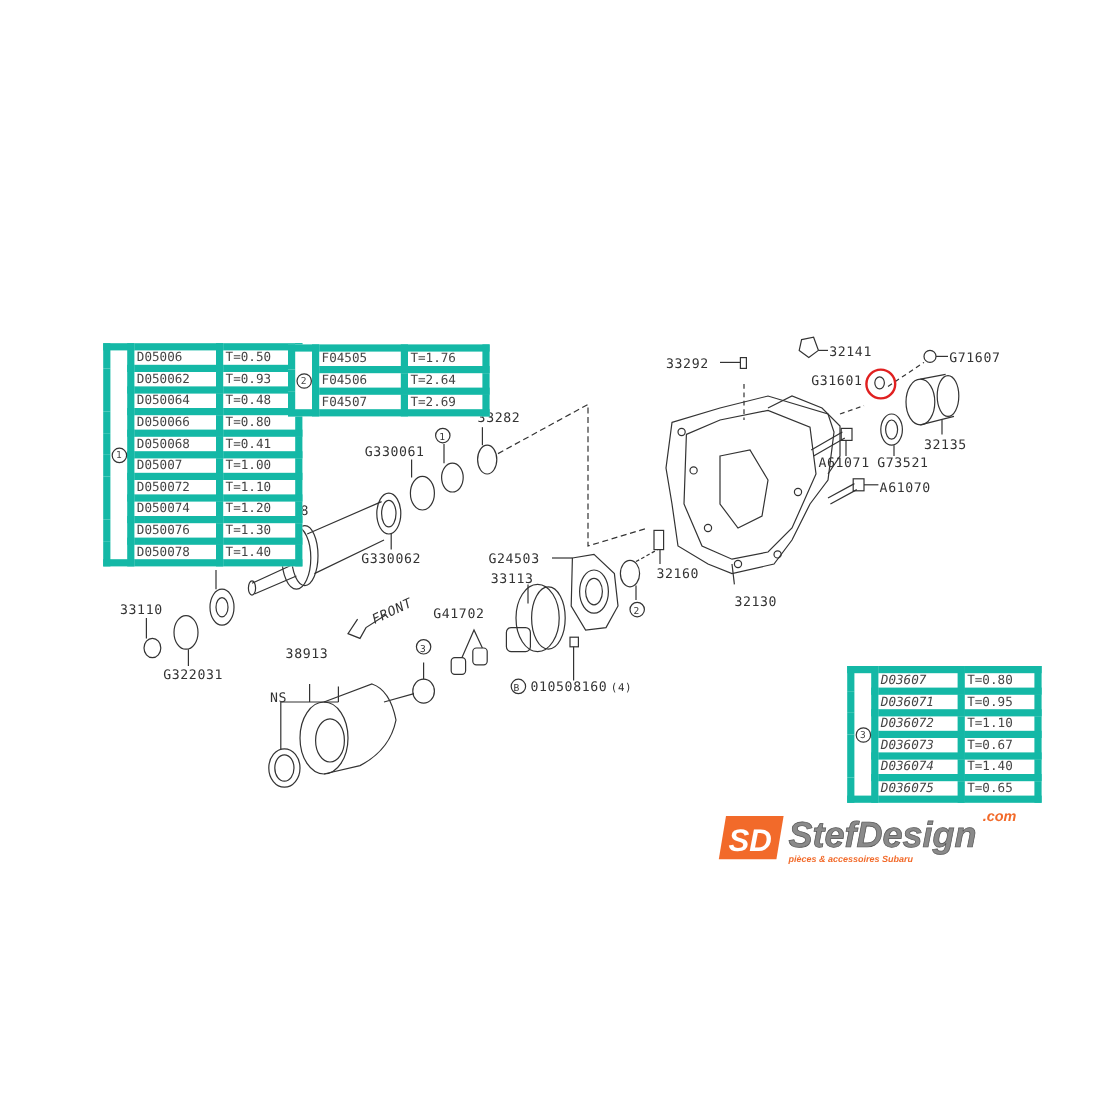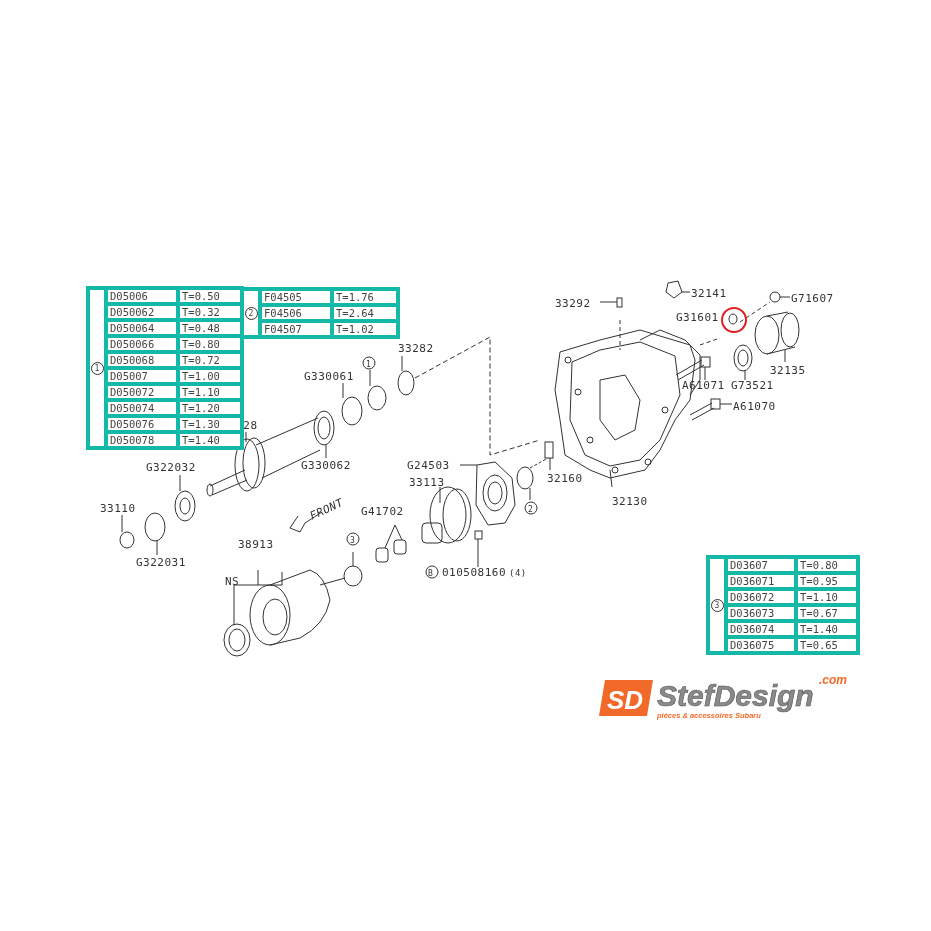--- a/index.html
+++ b/index.html
@@ -1,28 +1,28 @@
 <!DOCTYPE html>
 <html><head>
 <meta charset="utf-8">
 <style>
   html, body { margin:0; padding:0; background:#ffffff; }
   body { width:931px; height:931px; position:relative; overflow:hidden; font-family:"DejaVu Sans Mono", monospace; }
   #diagram { position:absolute; left:0; top:0; width:931px; height:931px; }
   .lbl { font-family:"DejaVu Sans Mono", monospace; font-size:11px; fill:#333; letter-spacing:0.5px; }
   .tbl { position:absolute; border-collapse:collapse; font-family:"DejaVu Sans Mono", monospace; font-size:10.5px; color:#444; background:#fff; }
-  .tbl td { border:4px solid #14b8a6; padding:0 2px; height:12px; line-height:12px; white-space:nowrap; }
+  .tbl td { border:6px solid #14b8a6; padding:0 2px; height:12px; line-height:12px; white-space:nowrap; }
   .tbl td.circ { text-align:center; width:14px; padding:0; }
   .circle-num { display:inline-block; width:11px; height:11px; border:1px solid #333; border-radius:50%; font-size:8px; line-height:11px; text-align:center; }
   #tbl1 { left:86px; top:286px; }
   #tbl1 td.code { width:64px; } #tbl1 td.t { width:56px; }
   #tbl2 { left:240px; top:287px; }
   #tbl2 td.code { width:64px; } #tbl2 td.t { width:58px;margin-top:10px; }
   #tbl3 { left:706px; top:555px; }
-  #tbl3 td.code { width:62px; } #tbl3 td.t { width:54px; }
+  #tbl3 td.code { width:62px;font-style:italic; } #tbl3 td.t { width:54px; }
   #logo { position:absolute; left:597px; top:672px; width:258px; height:50px; }
   .logo-text { font-family:"Liberation Sans", sans-serif; font-style:italic; font-weight:bold; }
 </style>
 </head>
 <body>
 
 <svg id="diagram" viewBox="0 0 931 931" xmlns="http://www.w3.org/2000/svg">
   <g fill="none" stroke="#333" stroke-width="1">
 
     <path d="M415 378 L490 337 L490 455 L540 440" stroke-dasharray="5,3"></path>
@@ -192,33 +192,33 @@
 
 <table id="tbl1" class="tbl">
   <tbody>
       <tr>
         <td class="circ" rowspan="10"><span class="circle-num">1</span></td>
       <td class="code">D05006</td>
         <td class="t">T=0.50</td>
       </tr>
   <tr>
         <td class="code">D050062</td>
-        <td class="t">T=0.32</td>
+        <td class="t">T=0.93</td>
       </tr>
   <tr>
         <td class="code">D050064</td>
         <td class="t">T=0.48</td>
       </tr>
   <tr>
         <td class="code">D050066</td>
         <td class="t">T=0.80</td>
       </tr>
   <tr>
         <td class="code">D050068</td>
-        <td class="t">T=0.72</td>
+        <td class="t">T=0.41</td>
       </tr>
   <tr>
         <td class="code">D05007</td>
         <td class="t">T=1.00</td>
       </tr>
   <tr>
         <td class="code">D050072</td>
         <td class="t">T=1.10</td>
       </tr>
   <tr>
@@ -242,21 +242,21 @@
         <td class="circ" rowspan="3"><span class="circle-num">2</span></td>
       <td class="code">F04505</td>
         <td class="t">T=1.76</td>
       </tr>
   <tr>
         <td class="code">F04506</td>
         <td class="t">T=2.64</td>
       </tr>
   <tr>
         <td class="code">F04507</td>
-        <td class="t">T=1.02</td>
+        <td class="t">T=2.69</td>
       </tr>
 </tbody>
   </table>
 
 <table id="tbl3" class="tbl">
   <tbody>
       <tr>
         <td class="circ" rowspan="6"><span class="circle-num">3</span></td>
       <td class="code">D03607</td>
         <td class="t">T=0.80</td>

